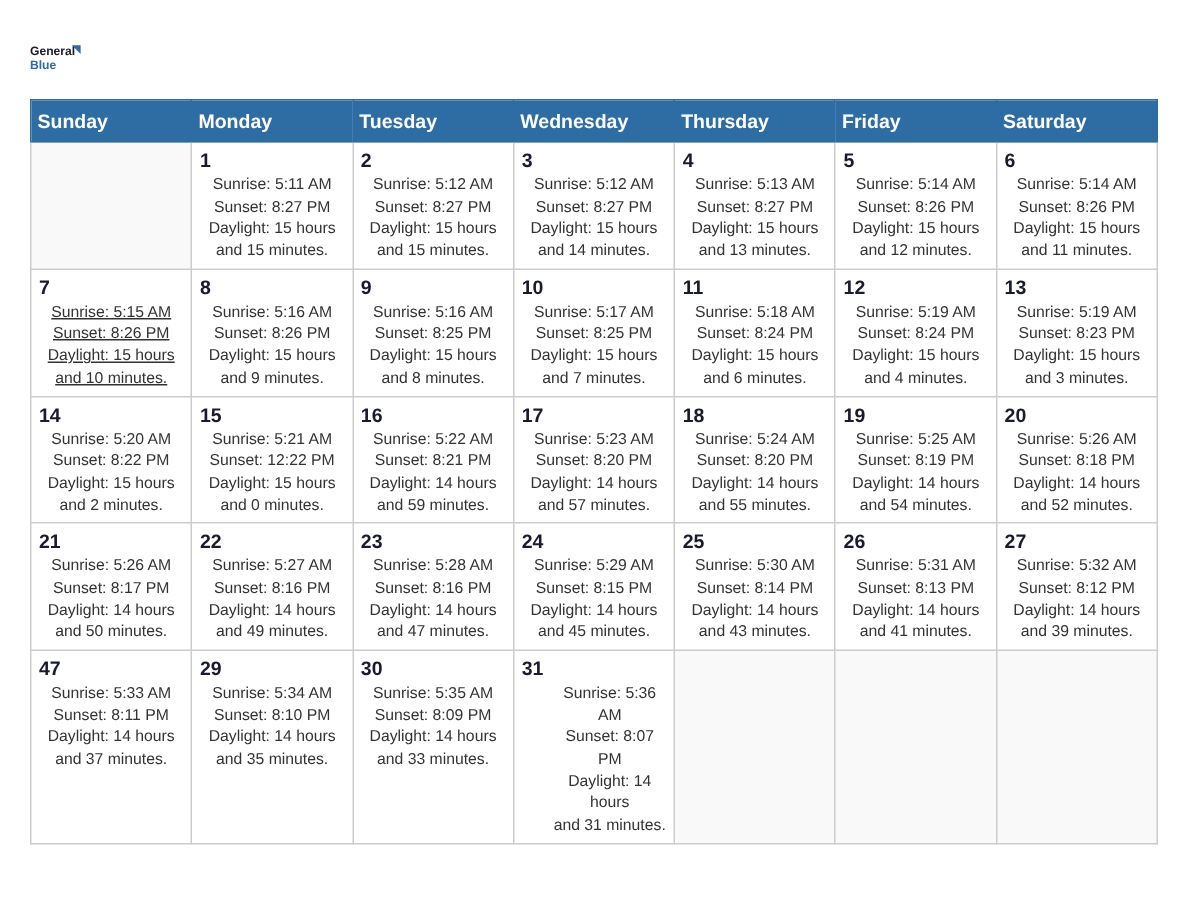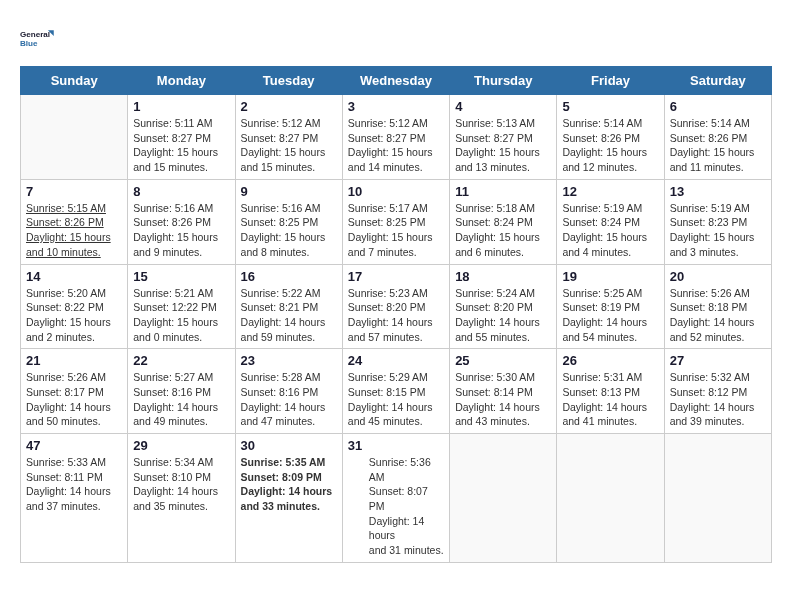--- a/index.html
+++ b/index.html
@@ -41,21 +41,21 @@
     }
     .calendar {
       width: 100%;
       border-collapse: collapse;
       font-size: 11px;
     }
     .calendar th {
       background-color: #2e6da4;
       color: #fff;
       padding: 6px 4px;
-      text-align: center;
+      text-align: left;
       font-size: 13px;
       font-weight: bold;
       border: 1px solid #2e6da4;
     }
     .calendar td {
       border: 1px solid #ccc;
       vertical-align: top;
       padding: 4px 5px;
       width: 107px;
       min-height: 80px;
@@ -67,20 +67,21 @@
     .day-num {
       font-size: 13px;
       font-weight: bold;
       color: #1a1a2e;
       margin-bottom: 2px;
     }
     .day-info {
       font-size: 10.5px;
       color: #333;
       line-height: 1.4;
+      text-align: center;
     }
   </style>
 </head>
 <body>
 
 <div class="header-area">
   <div class="logo">
     <svg class="logo-icon" viewBox="0 0 80 45">
         <text x="0" y="20" font-size="18" font-weight="bold" fill="#1a1a2e">General</text>
         <text x="0" y="40" font-size="18" font-weight="bold" fill="#2e6da4">Blue</text>
@@ -314,21 +315,21 @@
         </td>
         <td>
           <div class="day-num">29</div>
           <div class="day-info" style="white-space: pre-line;">Sunrise: 5:34 AM
 Sunset: 8:10 PM
 Daylight: 14 hours
 and 35 minutes.</div>
         </td>
         <td>
           <div class="day-num">30</div>
-          <div class="day-info" style="white-space: pre-line; font-weight: bold;">Sunrise: 5:35 AM
+          <div class="day-info" style="white-space: pre-line;">Sunrise: 5:35 AM
 Sunset: 8:09 PM
 Daylight: 14 hours
 and 33 minutes.</div>
         </td>
         <td>
           <div class="day-num">31</div>
           <div class="day-info" style="white-space: pre-line; margin-left: 21px;">Sunrise: 5:36 AM
 Sunset: 8:07 PM
 Daylight: 14 hours
 and 31 minutes.</div>

